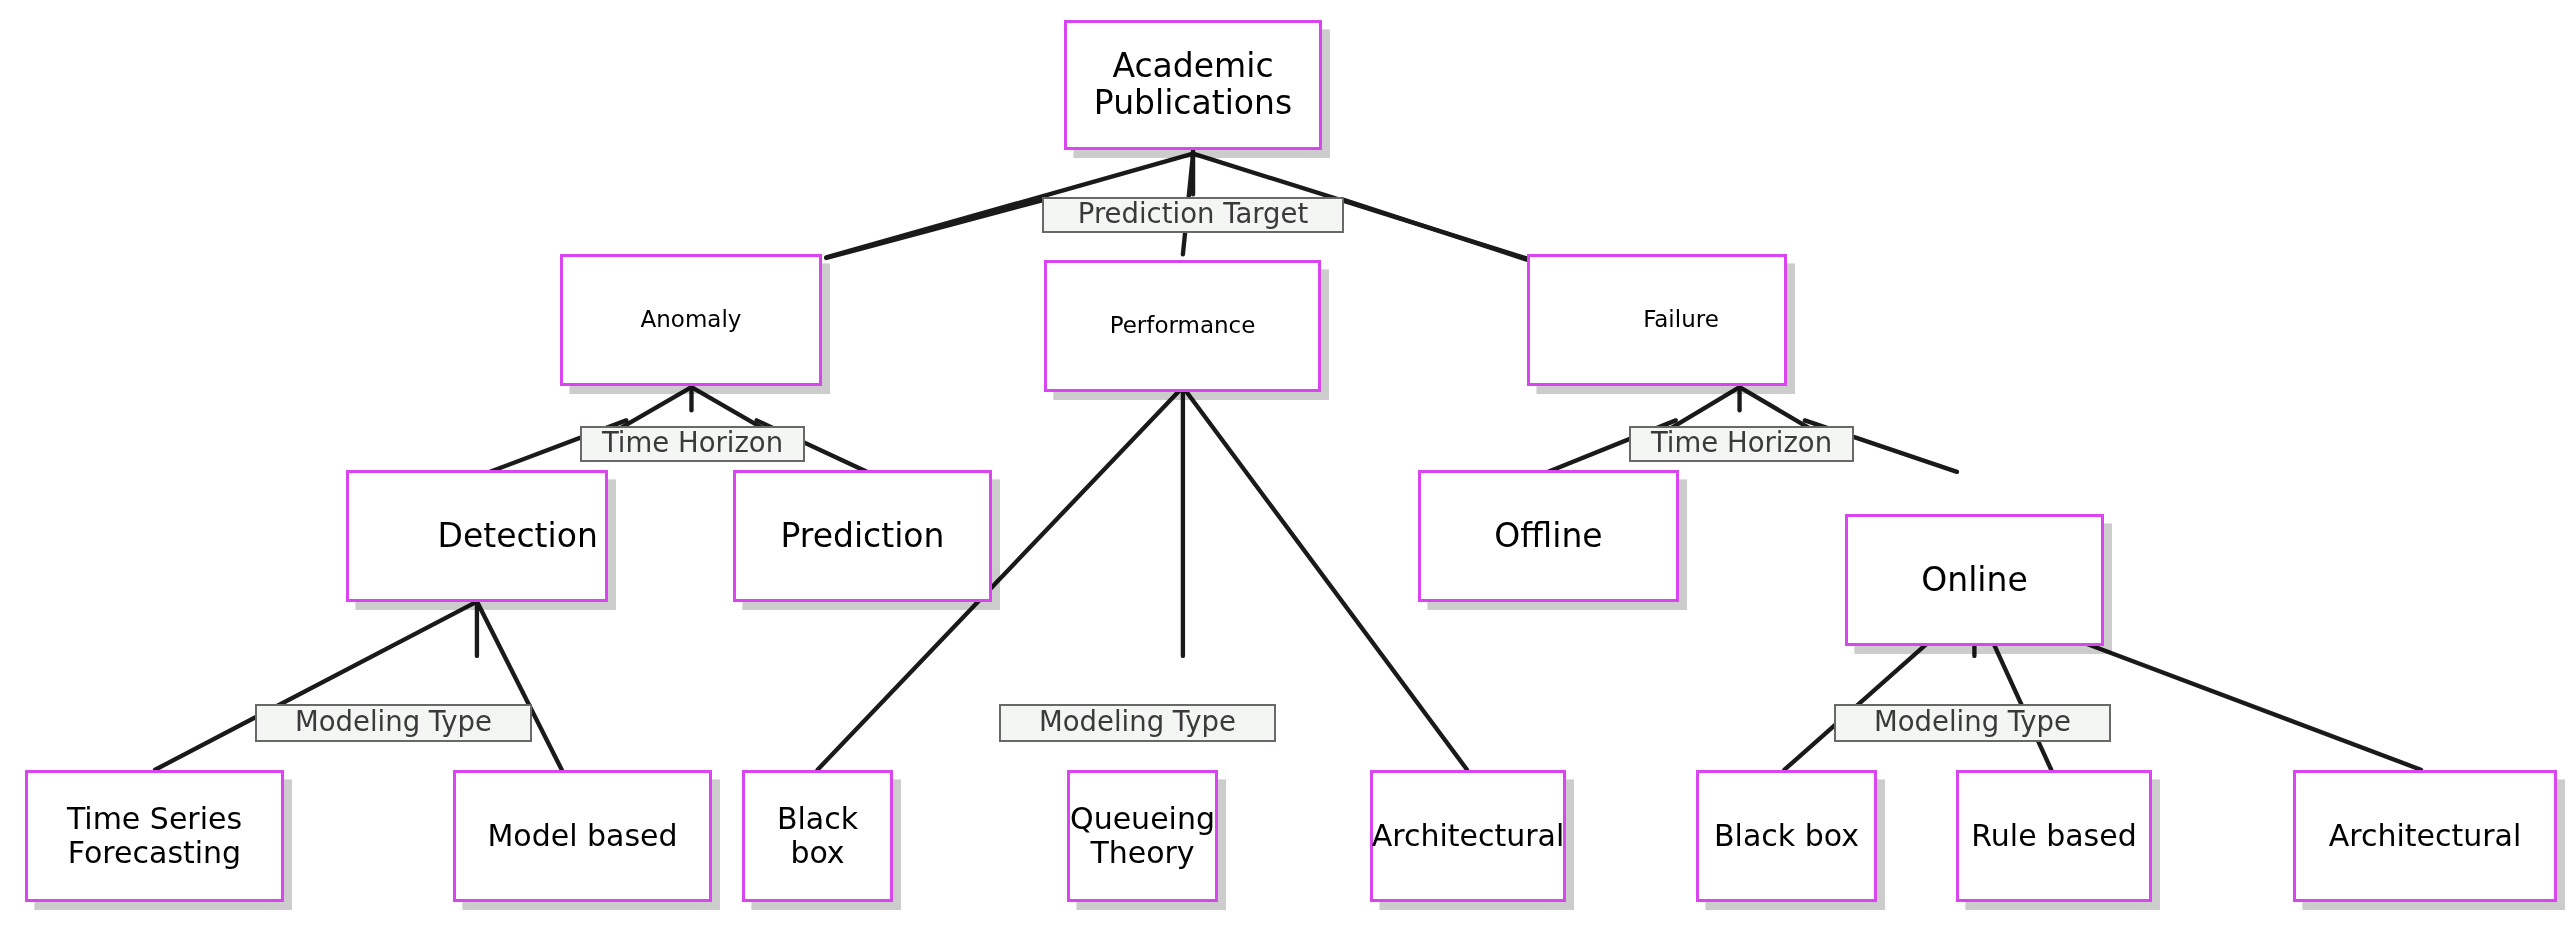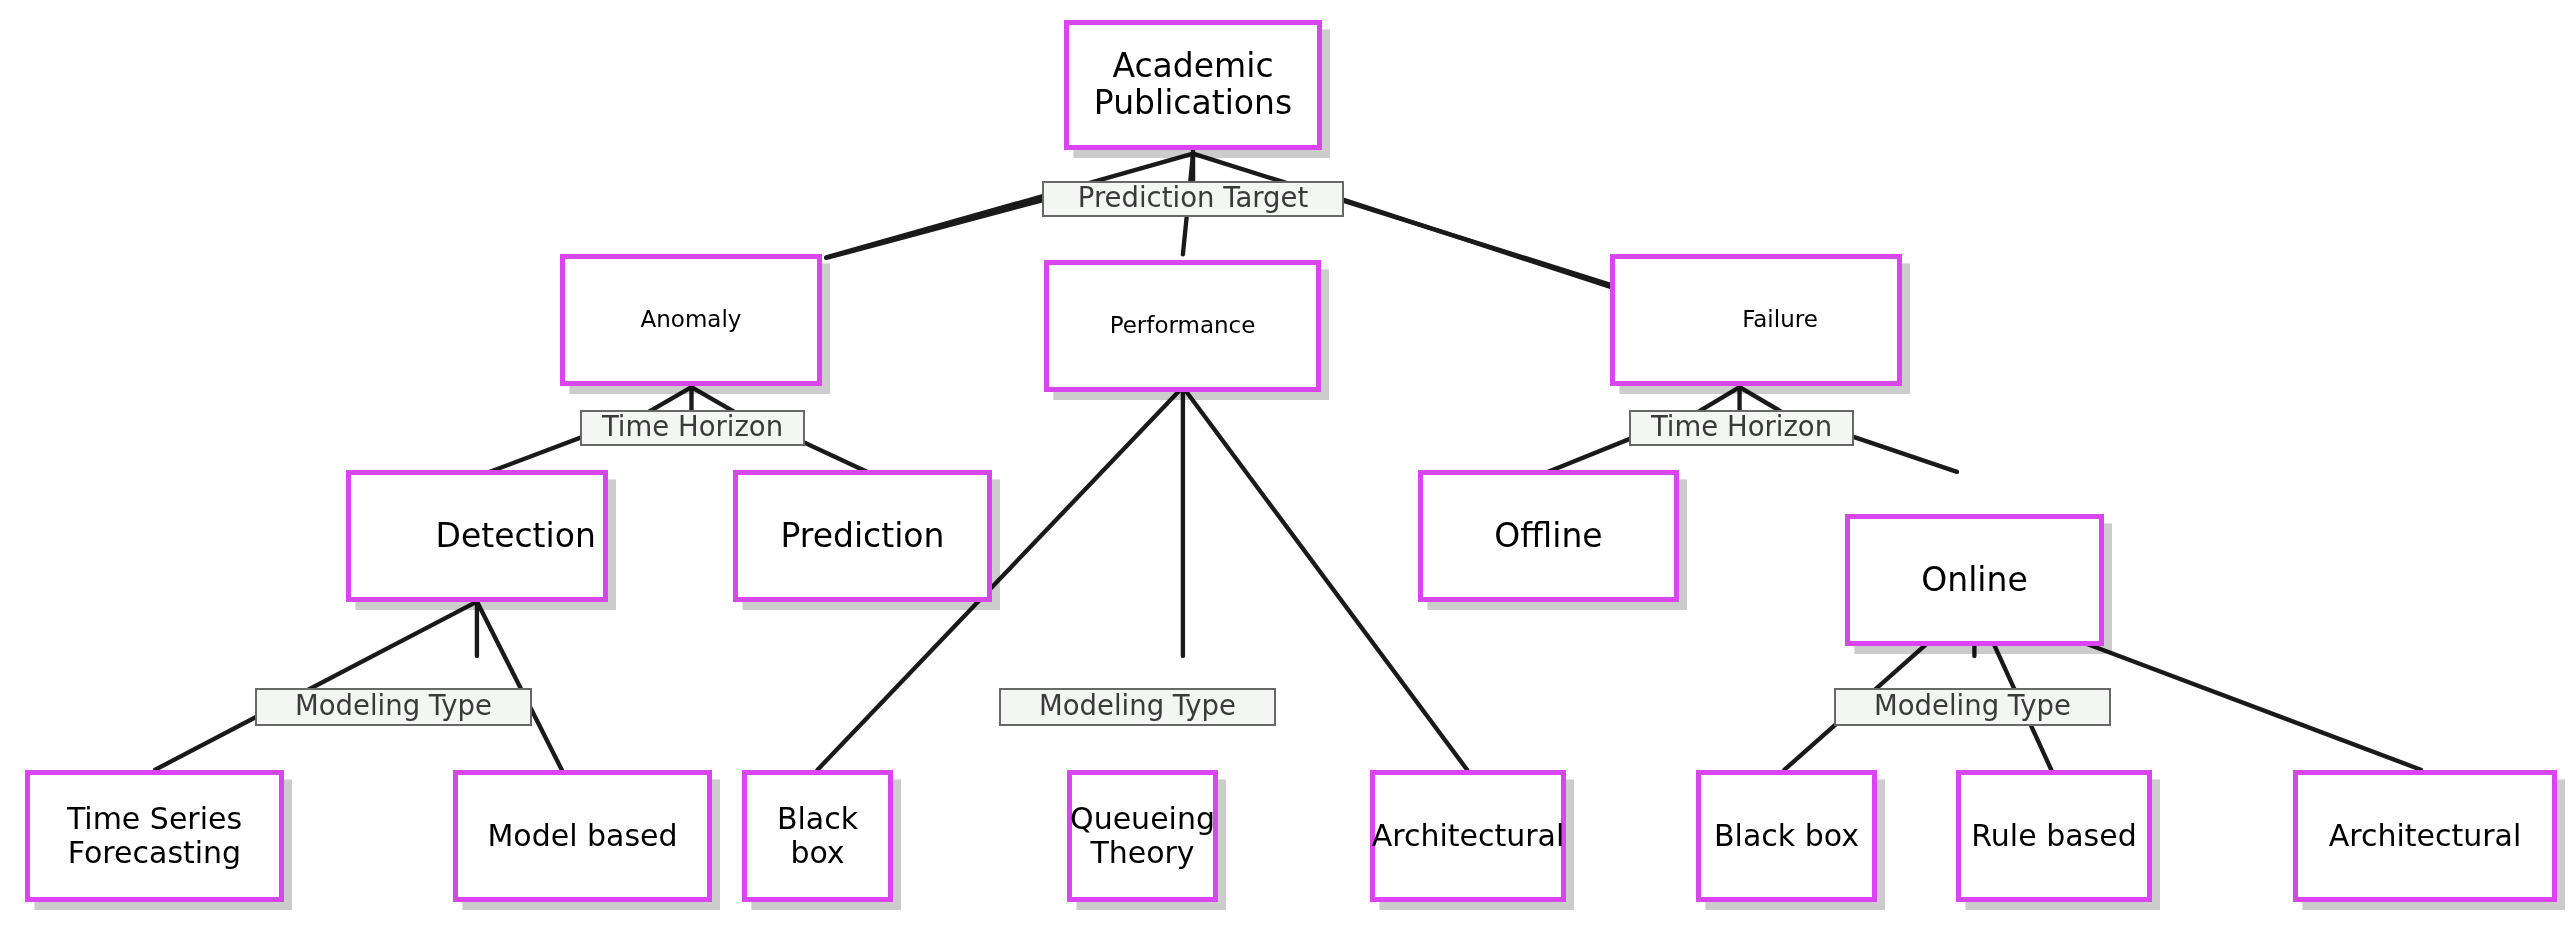--- a/index.html
+++ b/index.html
@@ -2,35 +2,35 @@
 <html style="font-size:11.6px"><head>
 <meta charset="utf-8">
 <style>
   html,body{margin:0;padding:0;background:#ffffff;}
   body{width:2576px;height:927px;position:relative;overflow:hidden;
        font-family:"DejaVu Sans","Liberation Sans",sans-serif;}
   #stage{position:absolute;inset:0;width:2576px;height:927px;}
   #edges{position:absolute;left:0;top:0;width:2576px;height:927px;}
 
   .node{position:absolute;box-sizing:border-box;background:#ffffff;
-        border:5px solid #d946ef;display:flex;align-items:center;
+        border:3px solid #d946ef;display:flex;align-items:center;
         justify-content:center;text-align:center;color:#000000;
         line-height:1.12;z-index:3;
         box-shadow:8.7px 8.7px 0 -0.7px rgba(0,0,0,0.20);}
   .node .lbl{display:block;padding:0 7.2px;}
 
   .n-root .lbl{font-size:33px;}
   .n-l2 .lbl{font-size:23px;}
   .n-l3 .lbl{font-size:33px;}
   .n-leaf .lbl{font-size:30px;}
 
   .elabel{position:absolute;box-sizing:border-box;background:#f4f6f4;
           border:2.9px solid #686868;color:#3a3a3a;display:flex;
           align-items:center;justify-content:center;white-space:nowrap;
-          font-size:27.5px;line-height:1;padding:1.4px 7.2px 4.3px 7.2px;z-index:5;}
+          font-size:27.5px;line-height:1;padding:1.4px 7.2px 4.3px 7.2px;z-index:5;margin-top:16px;}
 </style>
 </head>
 <body>
 
 <div id="stage">
 
   <svg id="edges" viewBox="0 0 3554 1279" preserveAspectRatio="none">
     <g stroke="#1a1a1a" stroke-width="6" fill="none" stroke-linecap="round">
 
       <line x1="1646" y1="208" x2="1646" y2="268"></line>
@@ -97,21 +97,21 @@
   </div>
 
   <div class="node n-l2" style="left:560px;top:254px;width:262px;height:132px;">
     <span class="lbl">Anomaly</span>
   </div>
 
   <div class="node n-l2" style="left:1044px;top:260px;width:277px;height:132px;">
     <span class="lbl">Performance</span>
   </div>
 
-  <div class="node n-l2" style="left:1610px;top:254px;width:292px;height:132px;padding-left:48px;">
+  <div class="node n-l2" style="left:1527px;top:254px;width:260px;height:132px;padding-left:48px;">
     <span class="lbl">Failure</span>
   </div>
 
   <div class="node n-l3" style="left:346px;top:470px;width:262px;height:132px;justify-content:flex-end;">
     <span class="lbl">Detection</span>
   </div>
 
   <div class="node n-l3" style="left:733px;top:470px;width:259px;height:132px;">
     <span class="lbl">Prediction</span>
   </div>

